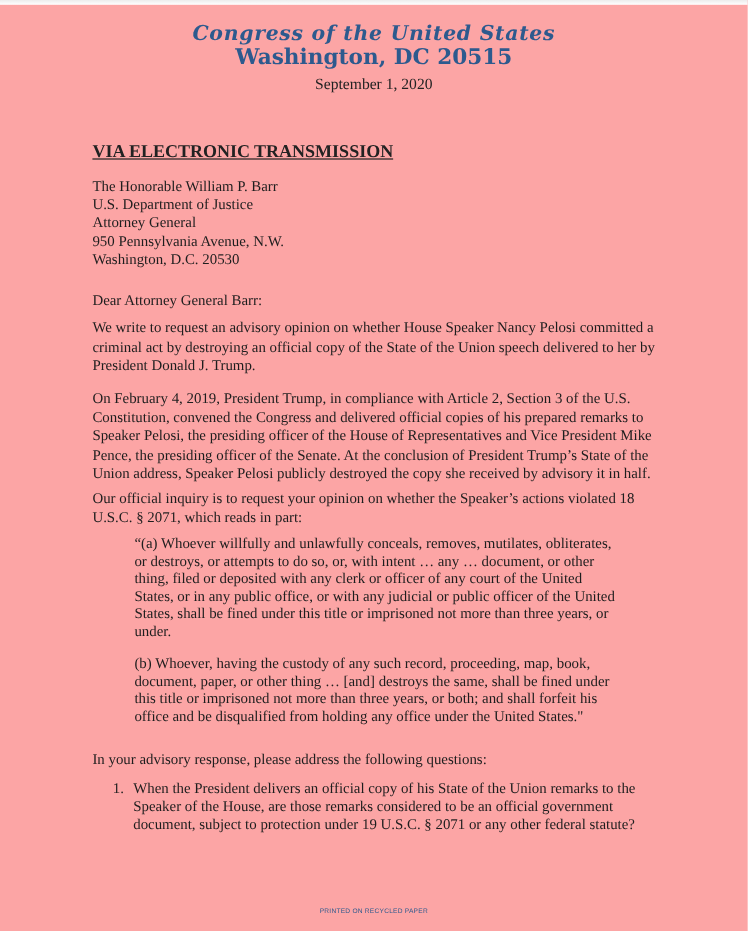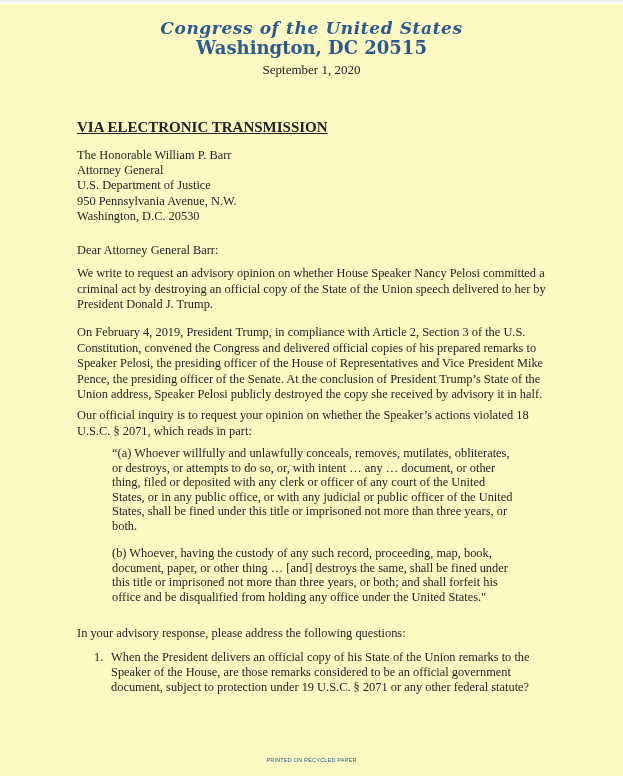--- a/index.html
+++ b/index.html
@@ -1,19 +1,19 @@
 <!DOCTYPE html>
 <html><head>
 <meta charset="utf-8">
 <style>
   html, body { margin: 0; padding: 0; background: #ffffff; }
   body { width: 623px; height: 776px; position: relative; overflow: hidden; }
   .page {
     position: absolute; left: 0; top: 0; width: 623px; height: 776px;
-    background: #fef9c3;
+    background: #fca5a5;
     font-family: "Liberation Serif", "DejaVu Serif", serif;
     color: #1e1e1e; font-size: 12.4px;
   }
   .topshade { position: absolute; left: 0; top: 0; width: 623px; height: 4px; background: linear-gradient(#ececec, #ffffff); }
   .letterhead { position: absolute; left: 0; top: 18px; width: 623px; text-align: center; }
   .lh-title {
     color: #2d5a8e; font-family: "DejaVu Serif", "Liberation Serif", serif;
     font-weight: bold; font-size: 17px; letter-spacing: 0.6px; line-height: 20px;
     font-style: italic;
   }
@@ -55,22 +55,22 @@
   <div class="letterhead">
     <div class="lh-title">Congress of the United States</div>
     <div class="lh-sub">Washington, DC 20515</div>
     <div class="lh-date">September 1, 2020</div>
   </div>
 
   <div class="via">VIA ELECTRONIC TRANSMISSION</div>
 
   <div class="address">
     <span class="line">The Honorable William P. Barr</span>
+    <span class="line">U.S. Department of Justice</span>
     <span class="line">Attorney General</span>
-    <span class="line">U.S. Department of Justice</span>
     <span class="line">950 Pennsylvania Avenue, N.W.</span>
     <span class="line">Washington, D.C. 20530</span>
   </div>
 
   <div class="salutation">Dear Attorney General Barr:</div>
 
   <div class="para p1">
     <span class="line">We write to request an advisory opinion on whether House Speaker Nancy Pelosi committed a</span>
     <span class="line">criminal act by destroying an official copy of the State of the Union speech delivered to her by</span>
     <span class="line">President Donald J. Trump.</span>
@@ -88,21 +88,21 @@
     <span class="line">Our official inquiry is to request your opinion on whether the Speaker’s actions violated 18</span>
     <span class="line">U.S.C. § 2071, which reads in part:</span>
   </div>
 
   <div class="quote qa">
     <span class="line">“(a) Whoever willfully and unlawfully conceals, removes, mutilates, obliterates,</span>
     <span class="line">or destroys, or attempts to do so, or, with intent … any … document, or other</span>
     <span class="line">thing, filed or deposited with any clerk or officer of any court of the United</span>
     <span class="line">States, or in any public office, or with any judicial or public officer of the United</span>
     <span class="line">States, shall be fined under this title or imprisoned not more than three years, or</span>
-    <span class="line">both.</span>
+    <span class="line">under.</span>
   </div>
 
   <div class="quote qb">
     <span class="line">(b) Whoever, having the custody of any such record, proceeding, map, book,</span>
     <span class="line">document, paper, or other thing … [and] destroys the same, shall be fined under</span>
     <span class="line">this title or imprisoned not more than three years, or both; and shall forfeit his</span>
     <span class="line">office and be disqualified from holding any office under the United States."</span>
   </div>
 
   <div class="p4">In your advisory response, please address the following questions:</div>

